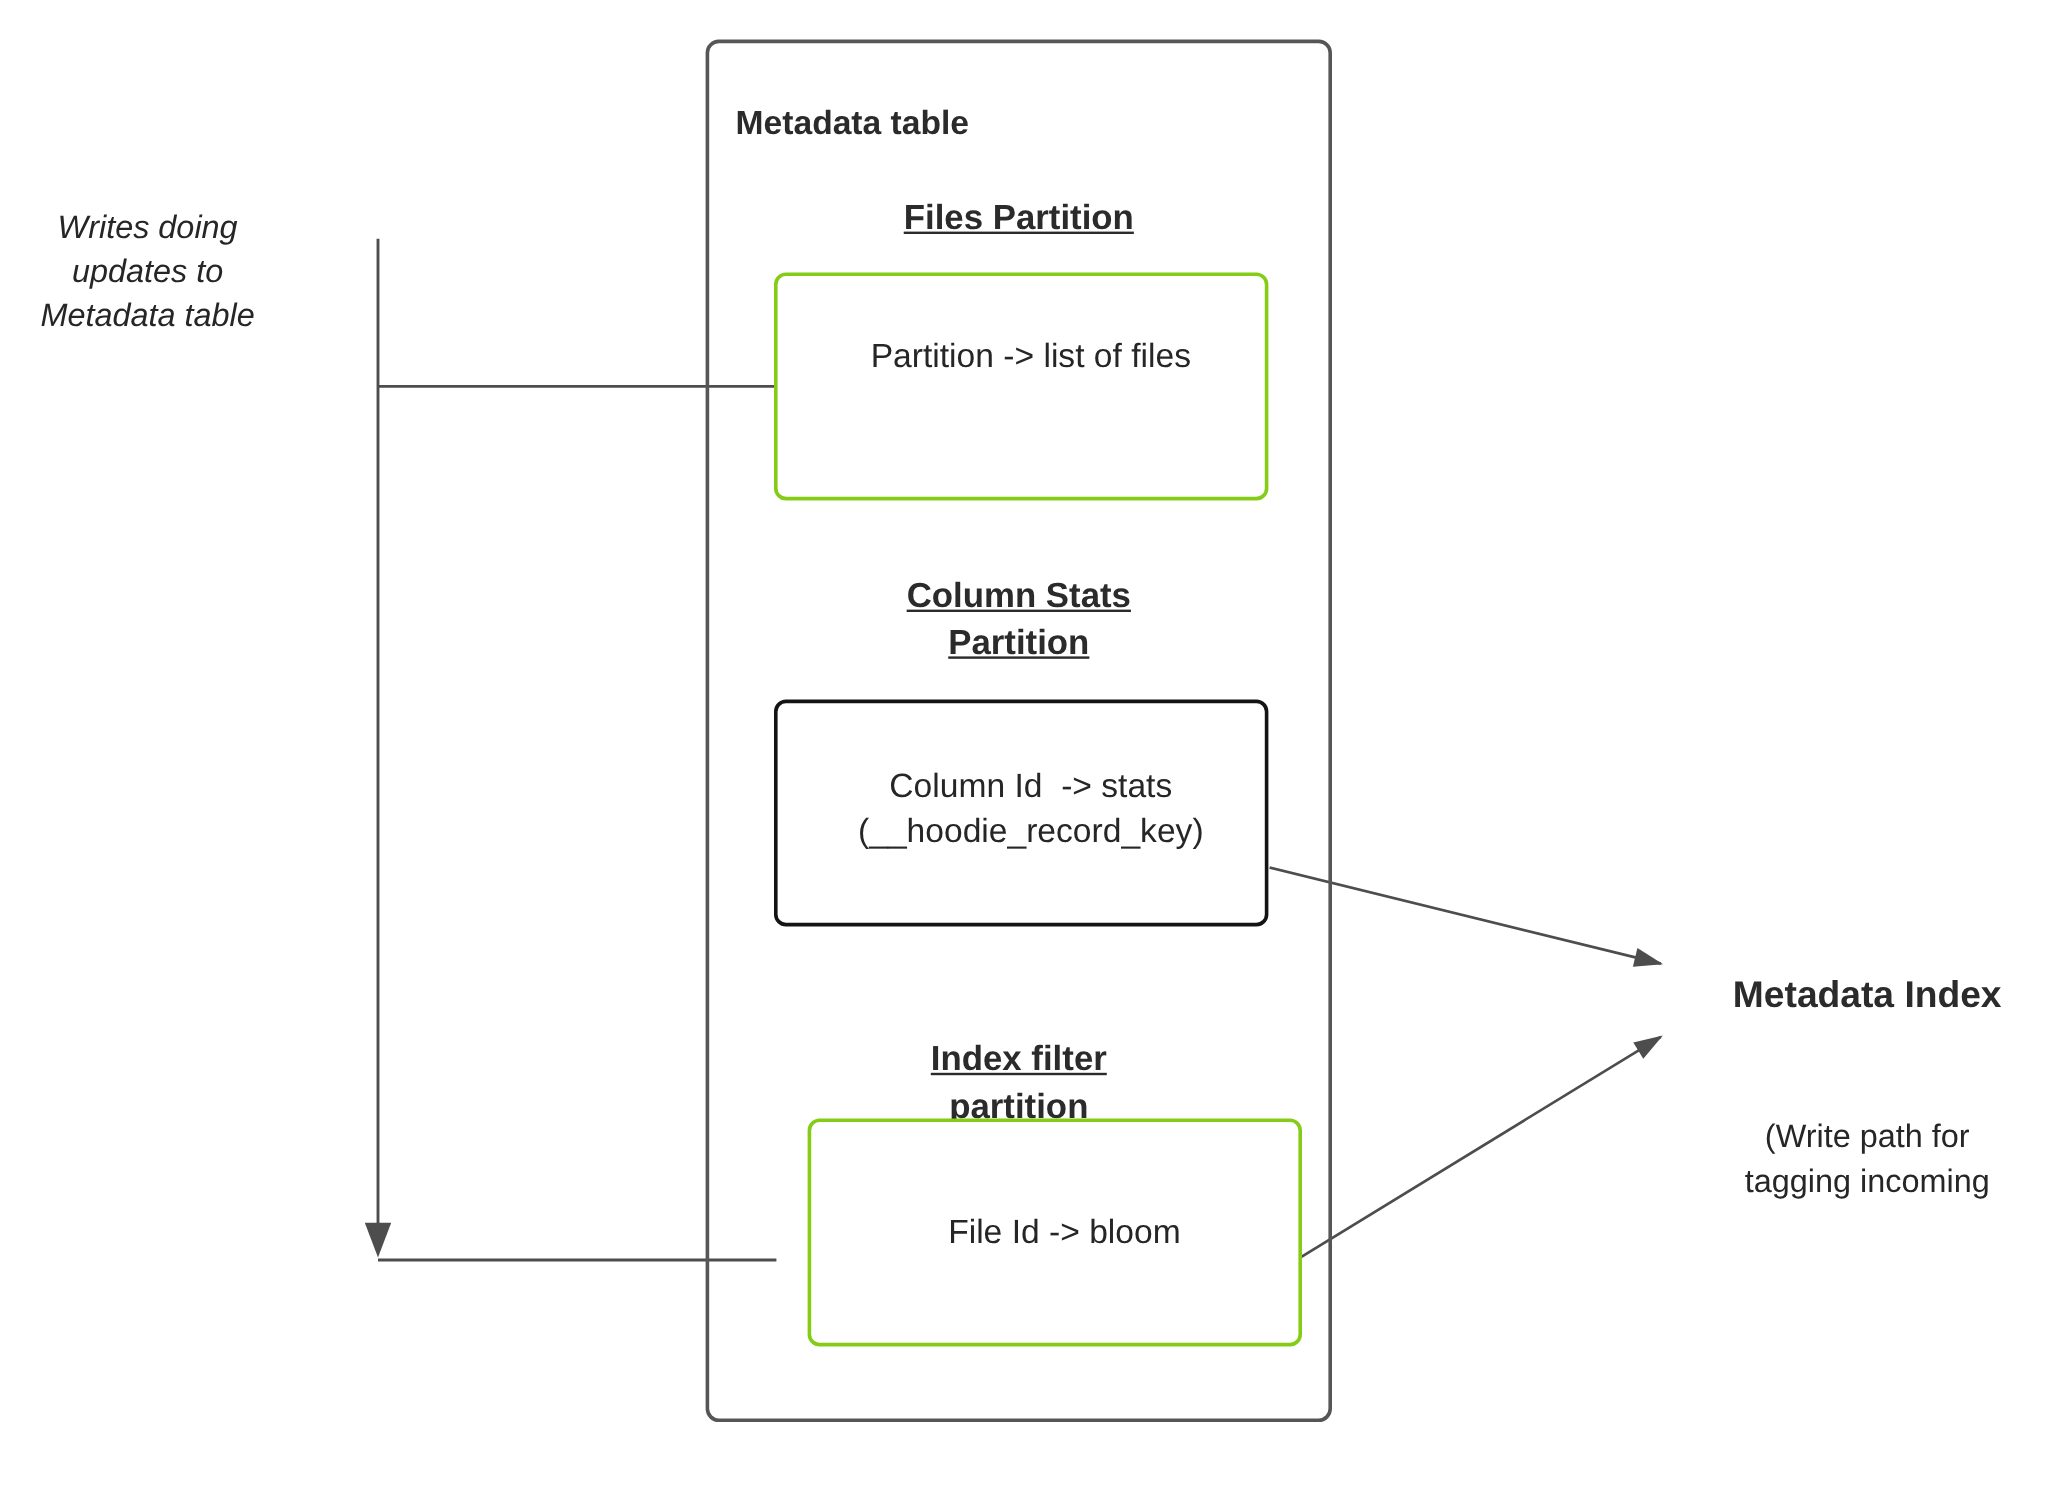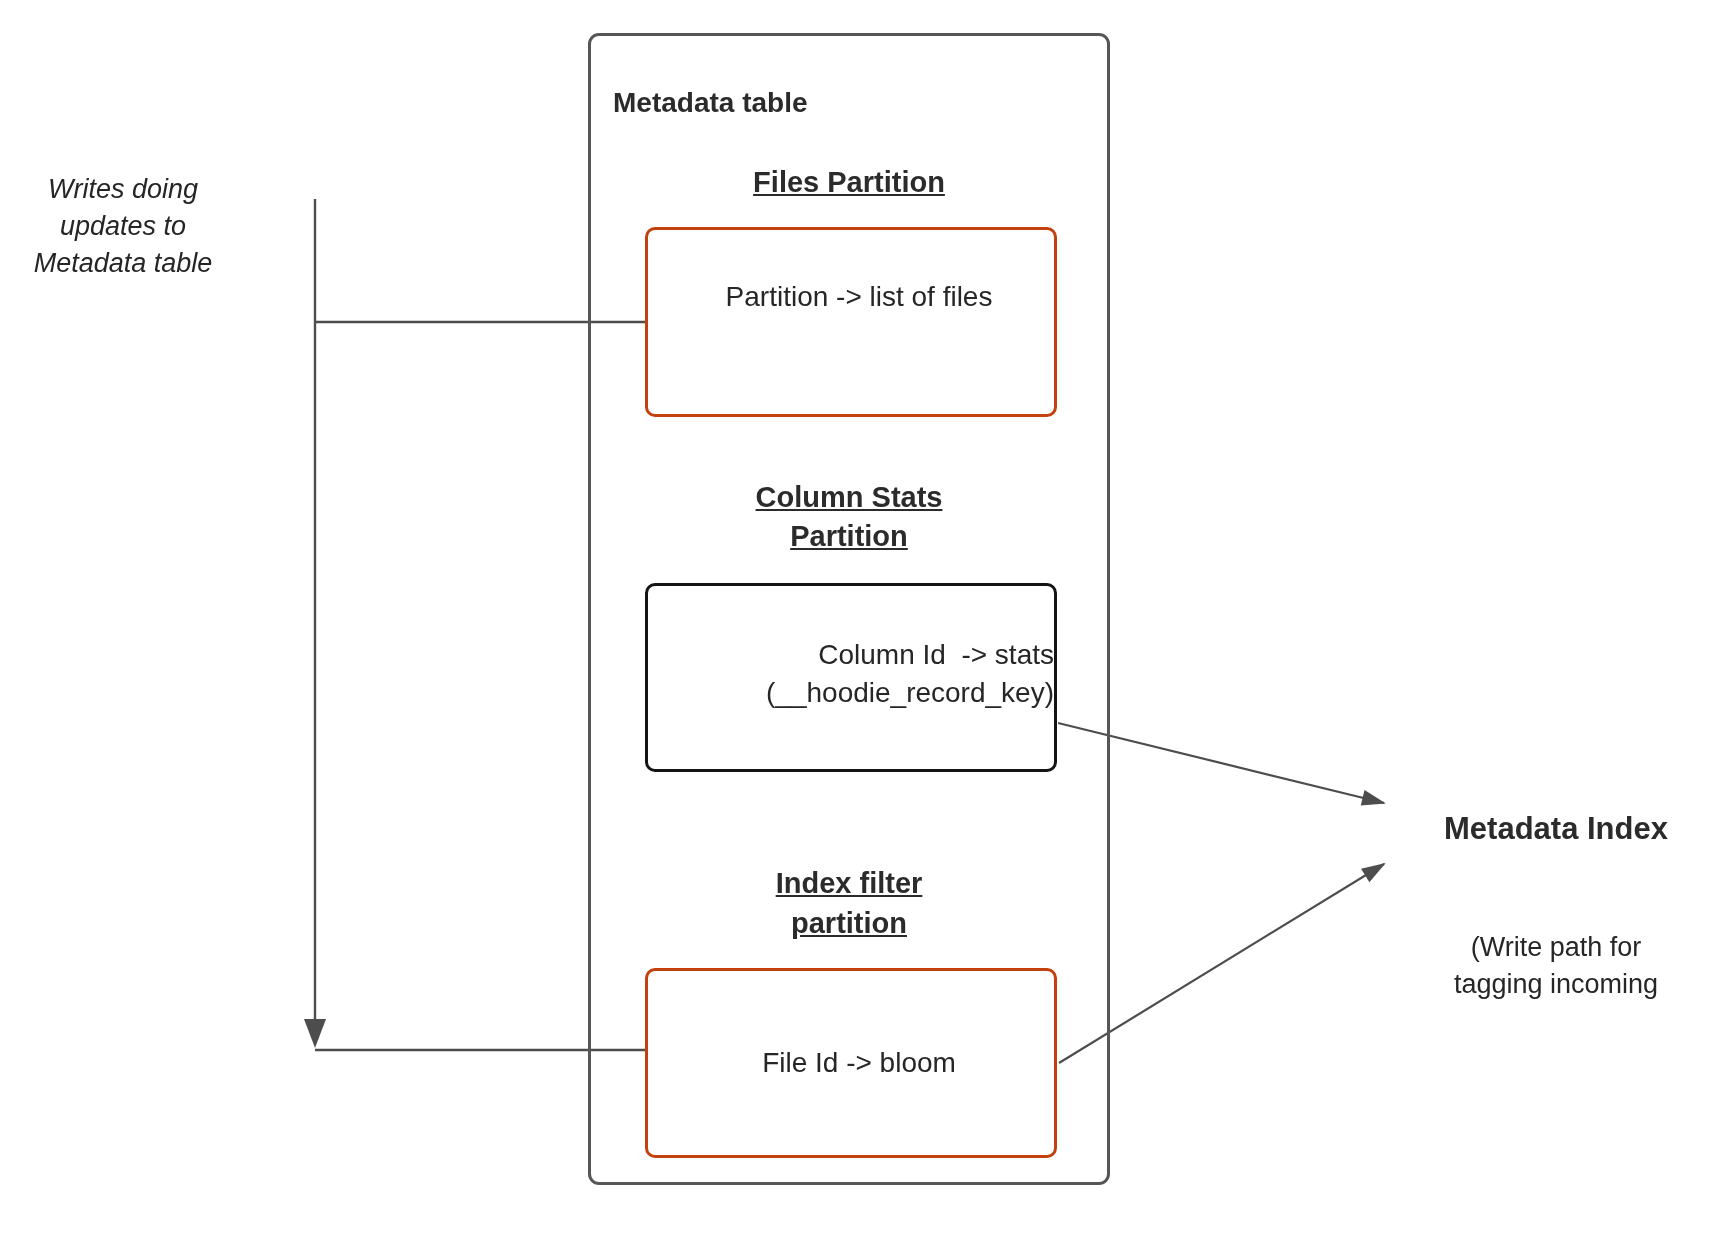--- a/index.html
+++ b/index.html
@@ -67,38 +67,38 @@
     text-decoration: underline;
   }
   .files-heading { top: 162px; line-height: 40px; }
   .stats-heading { top: 478px; line-height: 39px; }
   .bloom-heading { top: 863px; line-height: 40px; }
   .inner-box {
     position: absolute;
     left: 645px;
     width: 412px;
     height: 190px;
-    border: 3px solid #c2410c;
+    border: 3px solid #84cc16;
     border-radius: 10px;
     box-sizing: border-box;
     background: #ffffff;
     display: flex;
     flex-direction: column;
     justify-content: center;
     align-items: center;
     font-size: 28px;
     line-height: 38px;
     color: #262626;
     text-align: center;
     padding-left: 16px;
   }
   .inner-box .box-line { white-space: pre; }
   .files-box { top: 227px; padding-bottom: 50px; }
-  .stats-box { top: 583px; height: 189px; border-color: #141414; padding-bottom: 8px; align-items: flex-end; }
-  .bloom-box { top: 968px; }
+  .stats-box { top: 583px; height: 189px; border-color: #141414; padding-bottom: 8px; }
+  .bloom-box { top: 932px; margin-left: 28px; }
   .index-title {
     position: absolute;
     left: 1391px;
     top: 810px;
     width: 330px;
     text-align: center;
     font-size: 31px;
     line-height: 38px;
     font-weight: bold;
     color: #2b2b2b;

